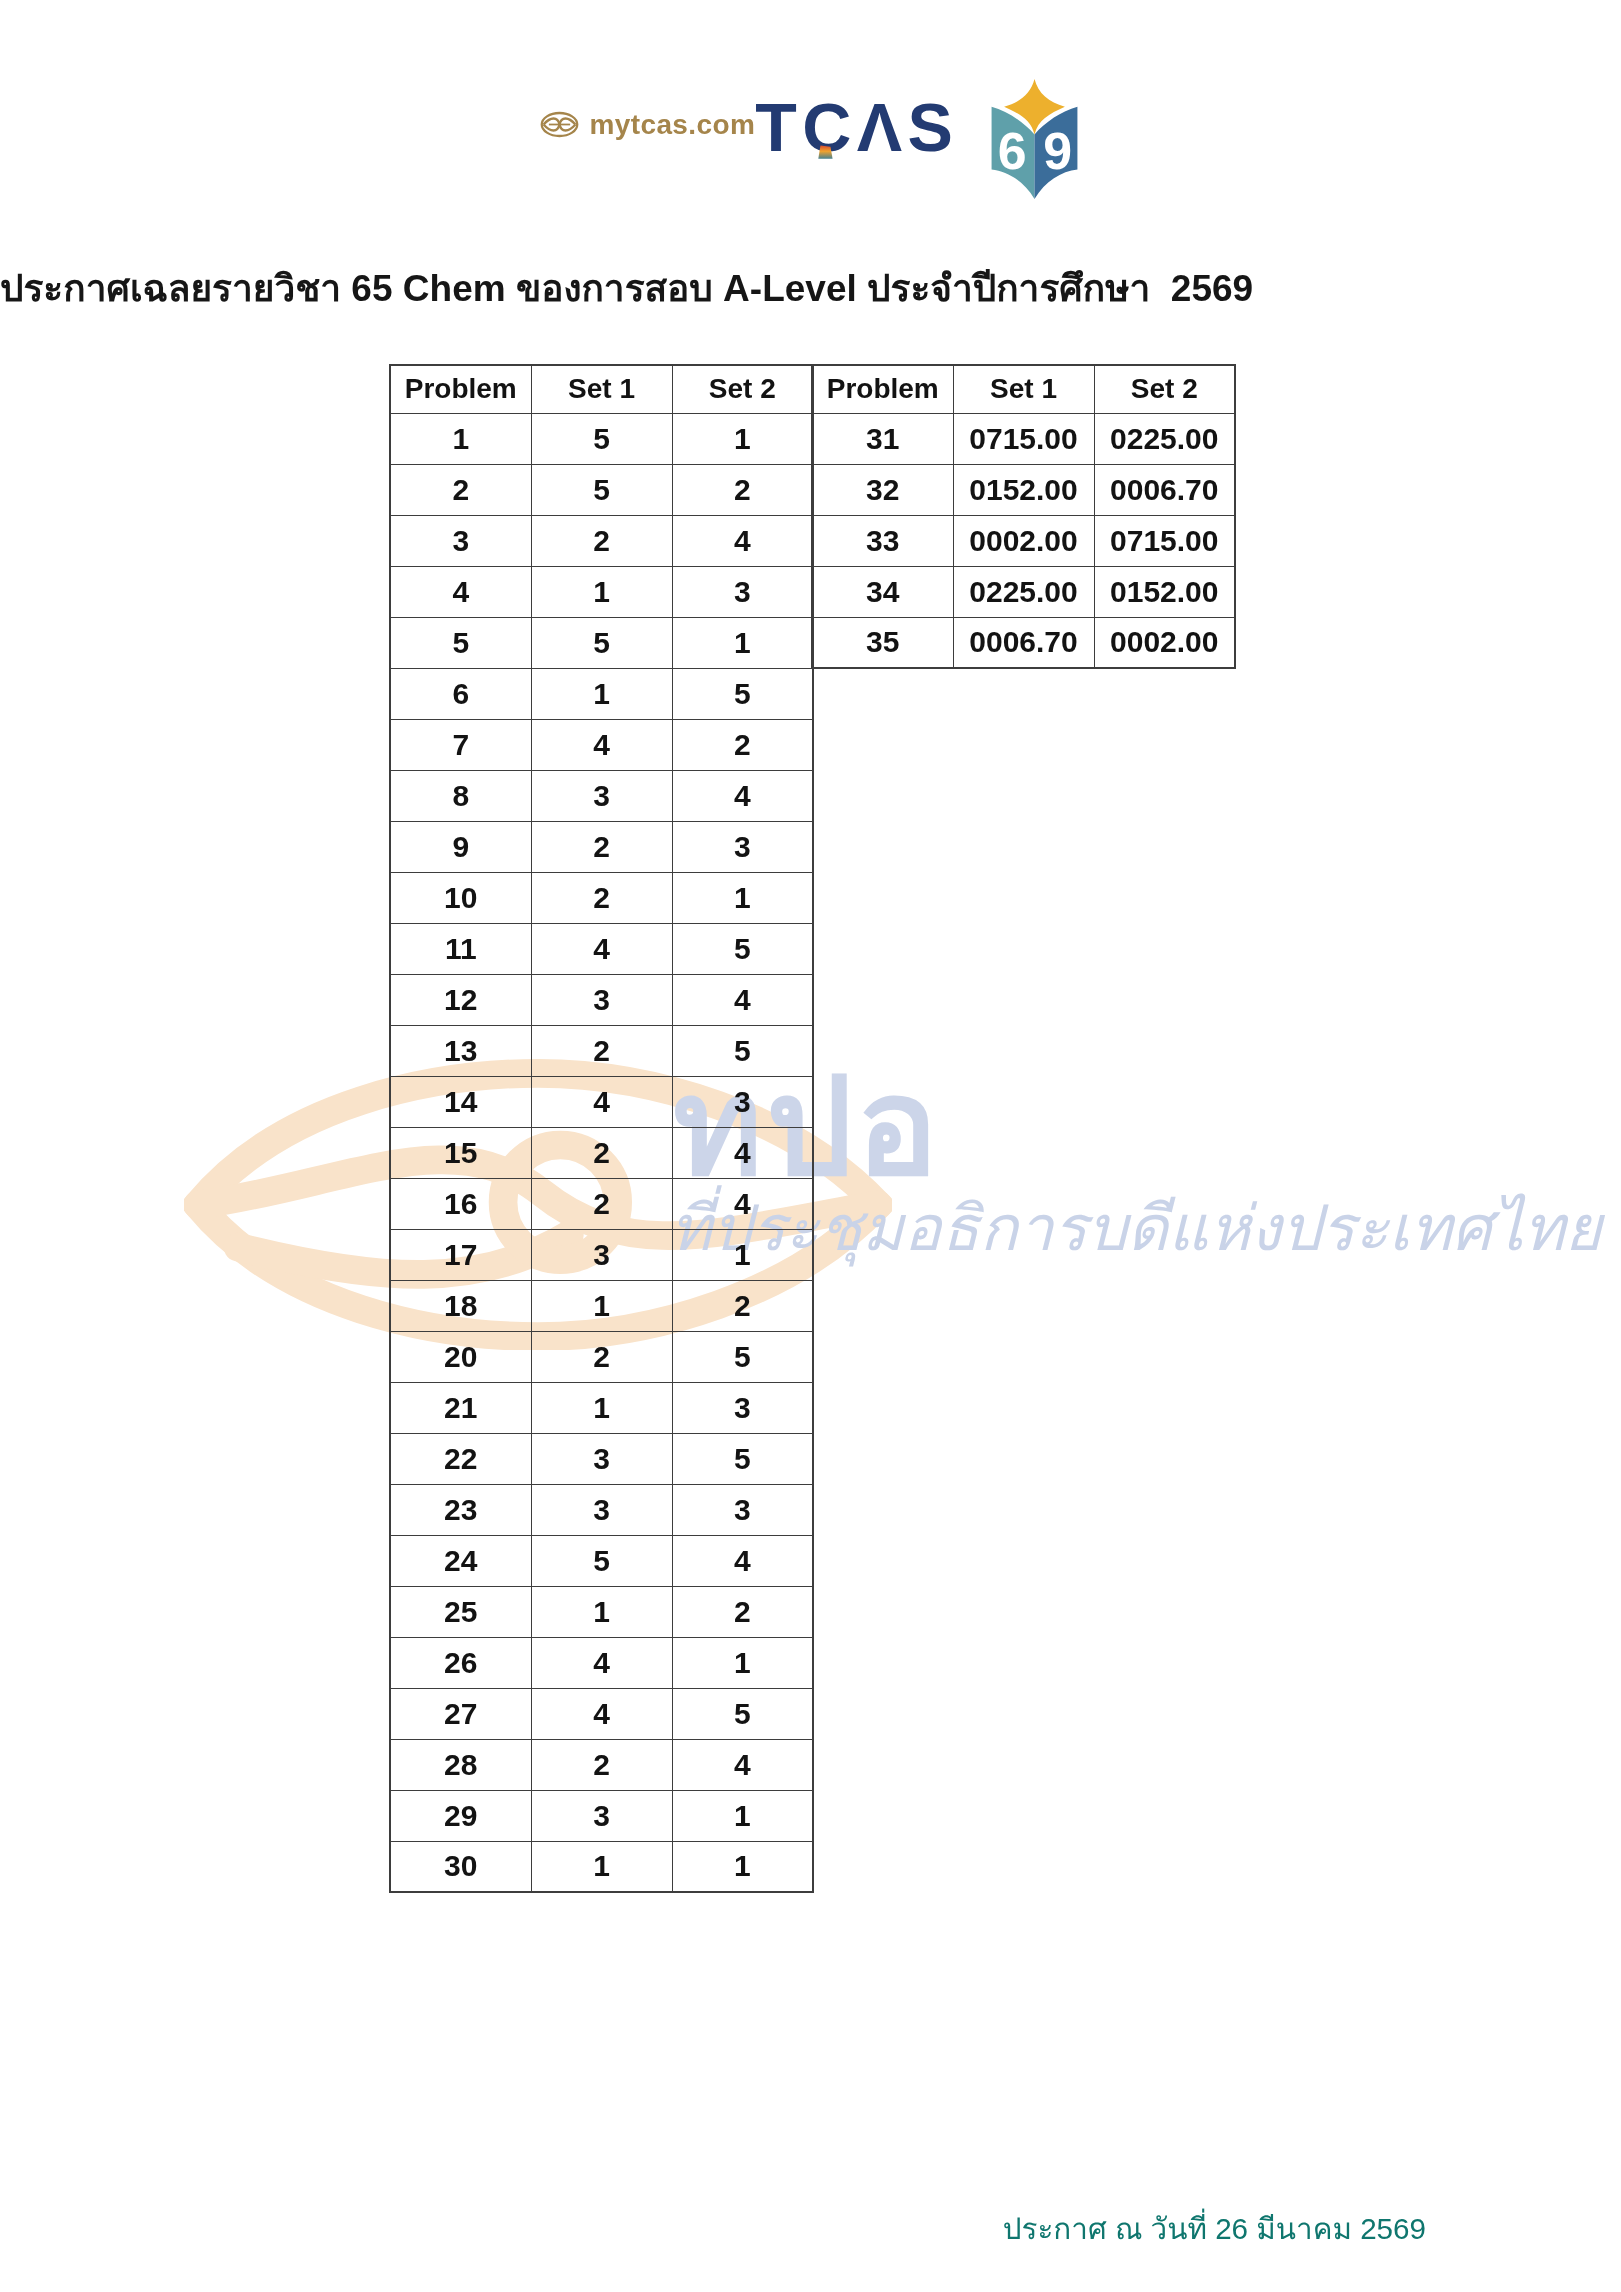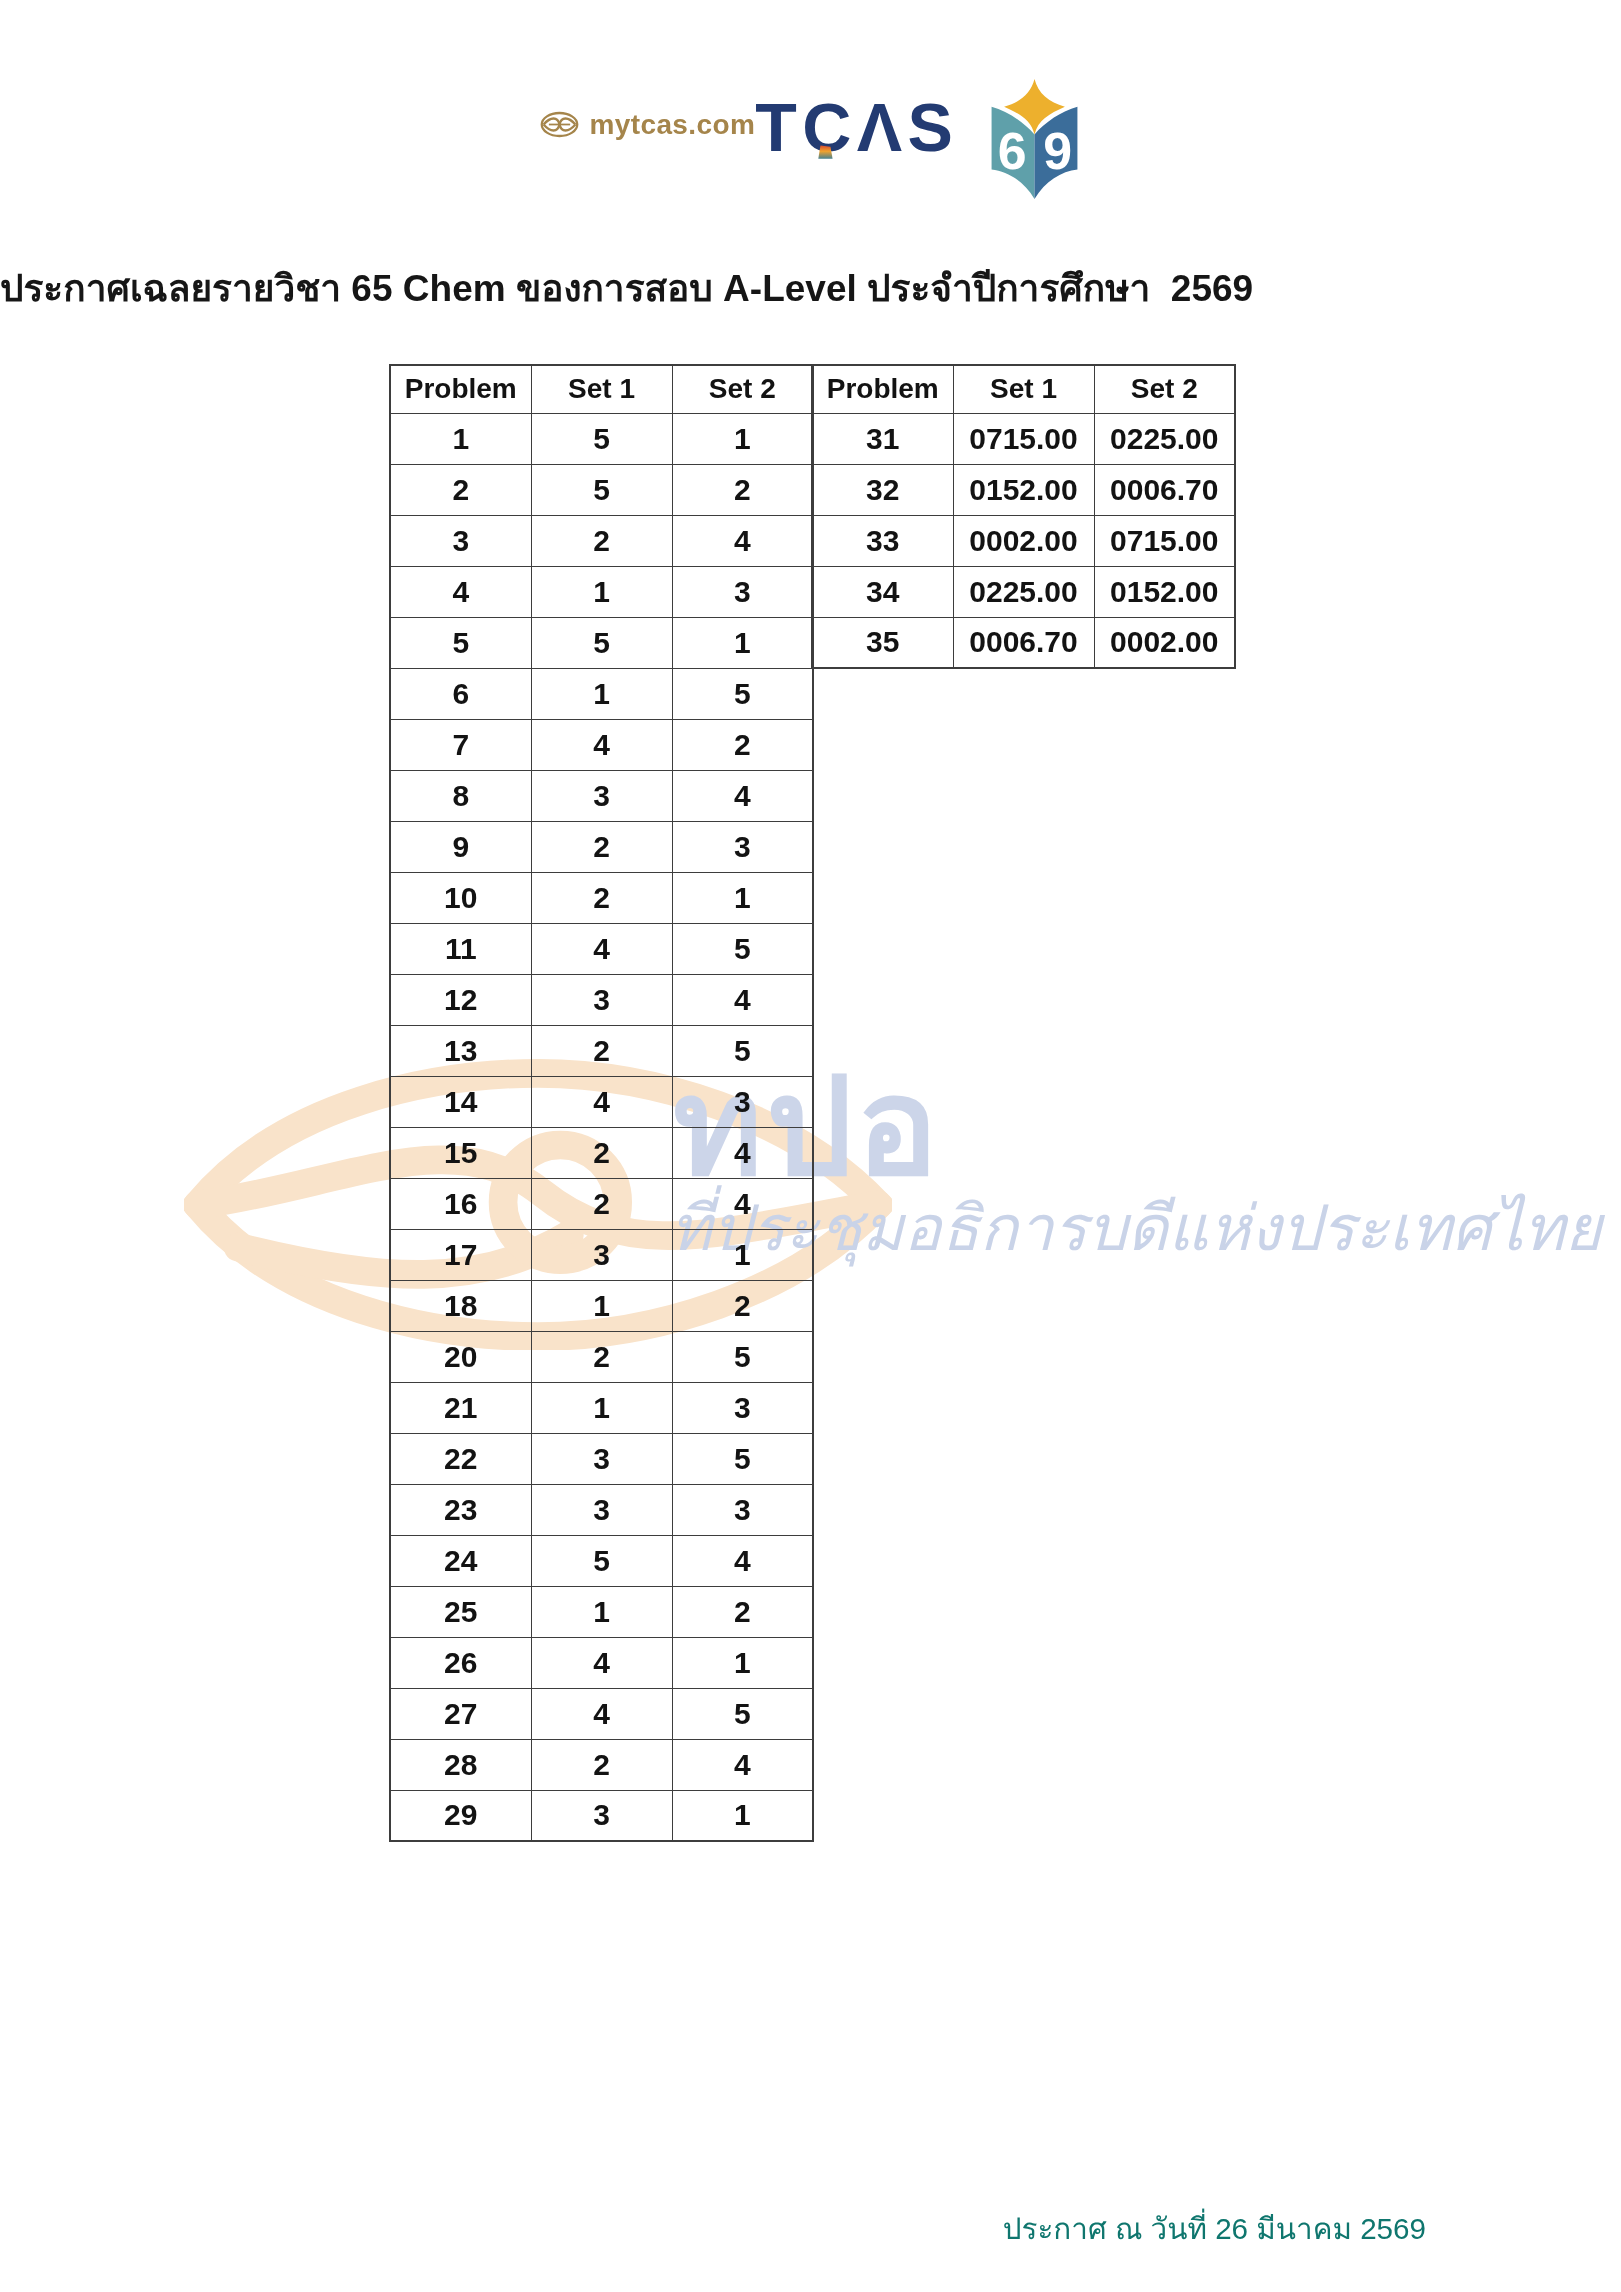--- a/index.html
+++ b/index.html
@@ -246,20 +246,25 @@
         <tr>
           <td>28</td>
           <td>2</td>
           <td>4</td>
         </tr>
         <tr>
           <td>29</td>
           <td>3</td>
           <td>1</td>
         </tr>
+        <tr>
+          <td>30</td>
+          <td>1</td>
+          <td>1</td>
+        </tr>
       </tbody>
   </table>
 
   <table class="answers tbl-right">
     <colgroup>
         <col>
         <col>
         <col>
       </colgroup>
     <thead>

